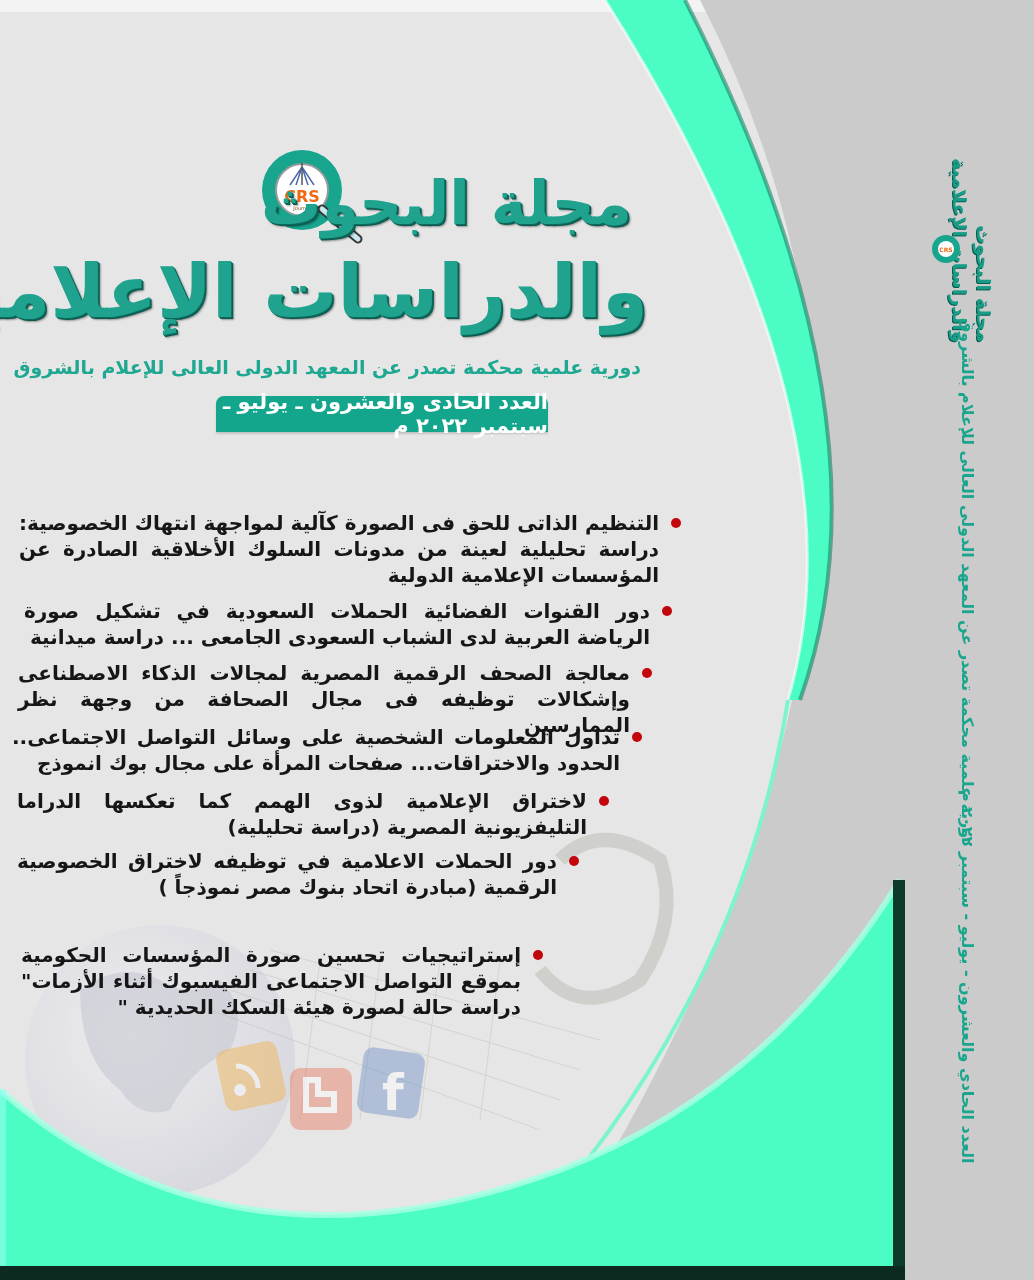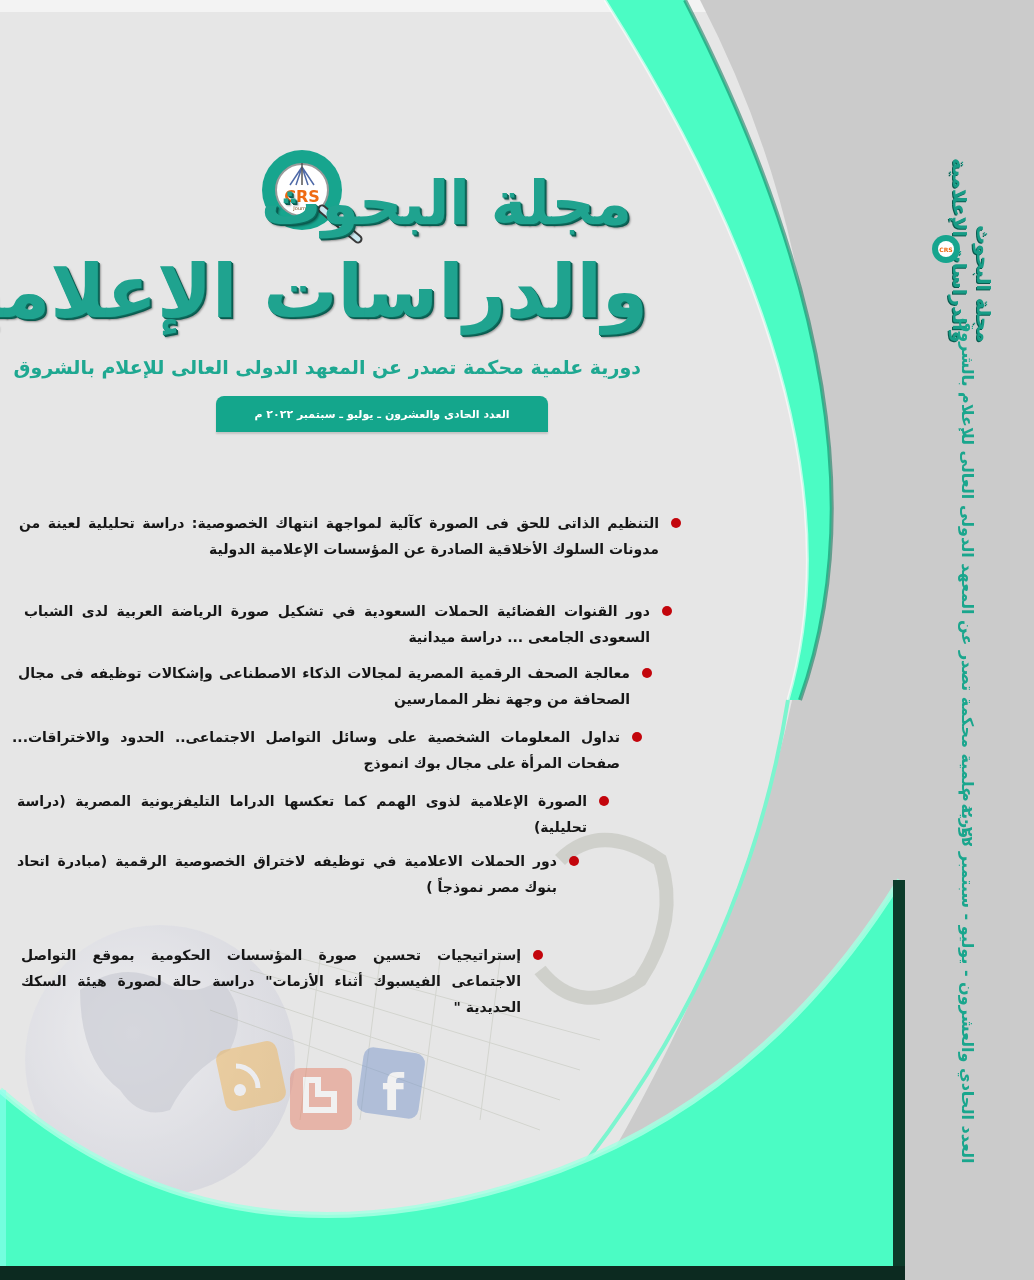--- a/index.html
+++ b/index.html
@@ -28,28 +28,28 @@
   .title-1 { right:402px; top:168px; font-size:60px; letter-spacing:1px; }
   .title-2 { right:386px; top:248px; font-size:74px; }
 
   .subtitle {
     position:absolute; right:393px; top:356px; direction:rtl; white-space:nowrap;
     font-size:19px; font-weight:bold; color:#1ea891;
   }
   .issue-badge {
     position:absolute; left:216px; top:396px; width:332px; height:36px;
     background:#14a68c; border-radius:8px 8px 0 0;
-    color:#fff; font-size:11px; font-weight:bold; direction:rtl;
+    color:#fff; font-size:21px; font-weight:bold; direction:rtl;
     display:flex; align-items:center; justify-content:center;
     box-shadow: 0 2px 2px rgba(0,0,0,0.15);
   }
 
   .toc { position:absolute; left:0; top:0; width:905px; height:1280px; }
   .toc-item { position:absolute; direction:rtl; text-align:justify; text-align-last:right;
-    font-size:14px; font-weight:bold; color:#161616; line-height:26px; }
+    font-size:20px; font-weight:bold; color:#161616; line-height:26px; }
   .toc-item .bullet {
     position:absolute; top:8px; right:-22px; width:10px; height:10px; border-radius:50%;
     background:#c3050c;
   }
 
   .spine-text {
     position:absolute; writing-mode:vertical-rl; direction:rtl; white-space:nowrap;
     color:#1aa68d; font-weight:bold;
   }
   .spine-title { left:948px; top:158px; font-size:19px; line-height:24px; color:#179c86;
@@ -156,21 +156,21 @@
     <div class="toc-item" style="right:275px; top:660px; width:612px;">
       <span class="bullet"></span>
       <span>معالجة الصحف الرقمية المصرية لمجالات الذكاء الاصطناعى وإشكالات توظيفه فى مجال الصحافة من وجهة نظر الممارسين</span>
     </div>
     <div class="toc-item" style="right:285px; top:724px; width:608px;">
       <span class="bullet"></span>
       <span>تداول المعلومات الشخصية على وسائل التواصل الاجتماعى.. الحدود والاختراقات... صفحات المرأة على مجال بوك انموذج</span>
     </div>
     <div class="toc-item" style="right:318px; top:788px; width:570px;">
       <span class="bullet"></span>
-      <span>الصورة الإعلامية لذوى الهمم كما تعكسها الدراما التليفزيونية المصرية (دراسة تحليلية)</span>
+      <span>لاختراق الإعلامية لذوى الهمم كما تعكسها الدراما التليفزيونية المصرية (دراسة تحليلية)</span>
     </div>
     <div class="toc-item" style="right:348px; top:848px; width:540px;">
       <span class="bullet"></span>
       <span>دور الحملات الاعلامية في توظيفه لاختراق الخصوصية الرقمية (مبادرة اتحاد بنوك مصر نموذجاً )</span>
     </div>
     <div class="toc-item" style="right:384px; top:910px; width:500px;margin-top:32px;">
       <span class="bullet"></span>
       <span>إستراتيجيات تحسين صورة المؤسسات الحكومية بموقع التواصل الاجتماعى الفيسبوك أثناء الأزمات" دراسة حالة لصورة هيئة السكك الحديدية "</span>
     </div>
   </div>

